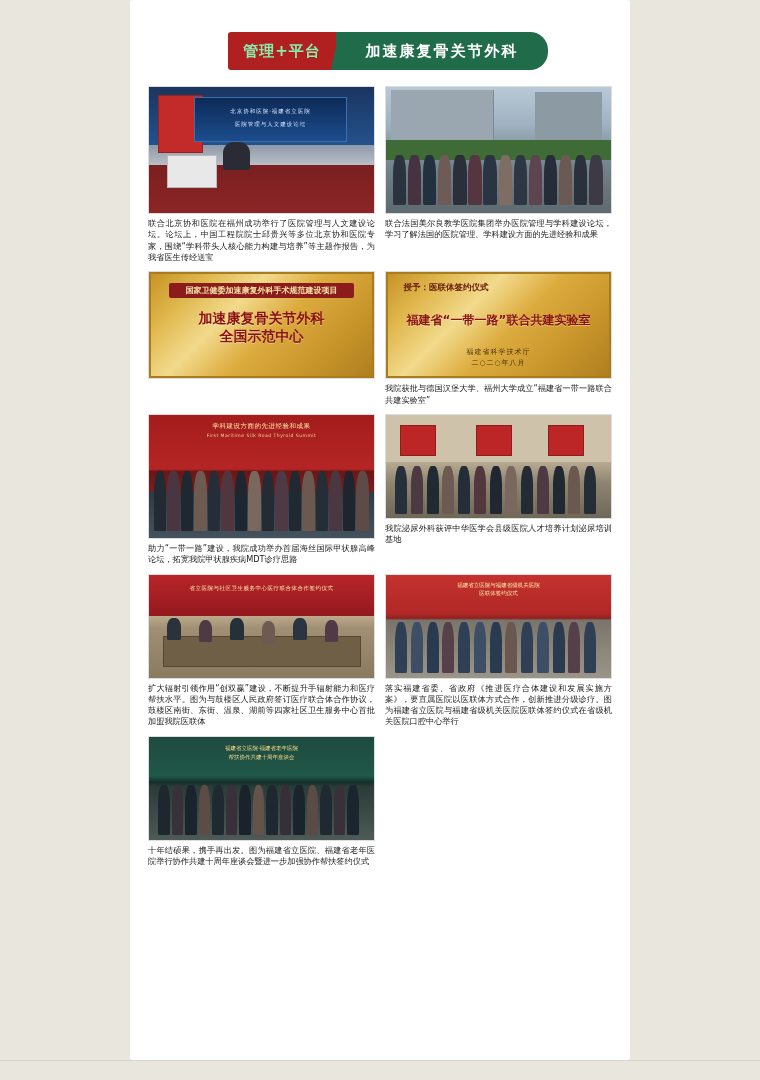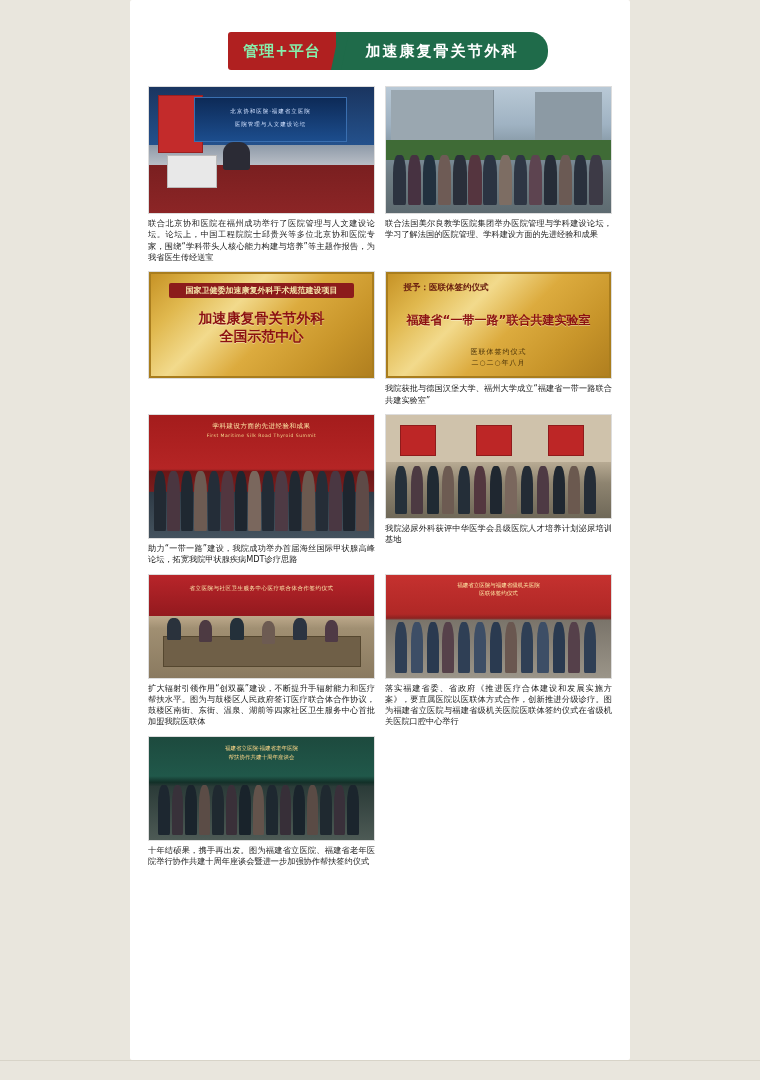--- a/index.html
+++ b/index.html
@@ -313,21 +313,21 @@
 全国示范中心</div>
         </div>
       </div>
     </div>
 
     <div class="cell">
       <div class="photo" style="height:108px">
         <div class="sc scene-plaque">
           <div class="awardlabel">授予：医联体签约仪式</div>
           <div class="mainline" style="top:38%;font-size:12px">福建省“一带一路”联合共建实验室</div>
-          <div class="footline" style="white-space:pre-line">医联体签约仪式
+          <div class="footline" style="white-space:pre-line">福建省科学技术厅
 二○二○年八月</div>
         </div>
       </div>
       <div class="caption">我院获批与德国汉堡大学、福州大学成立“福建省一带一路联合共建实验室”</div>
     </div>
 
     <div class="cell">
       <div class="photo" style="height:125px">
         <div class="sc scene-red-group">
           <div class="banner-t">学科建设方面的先进经验和成果</div>

